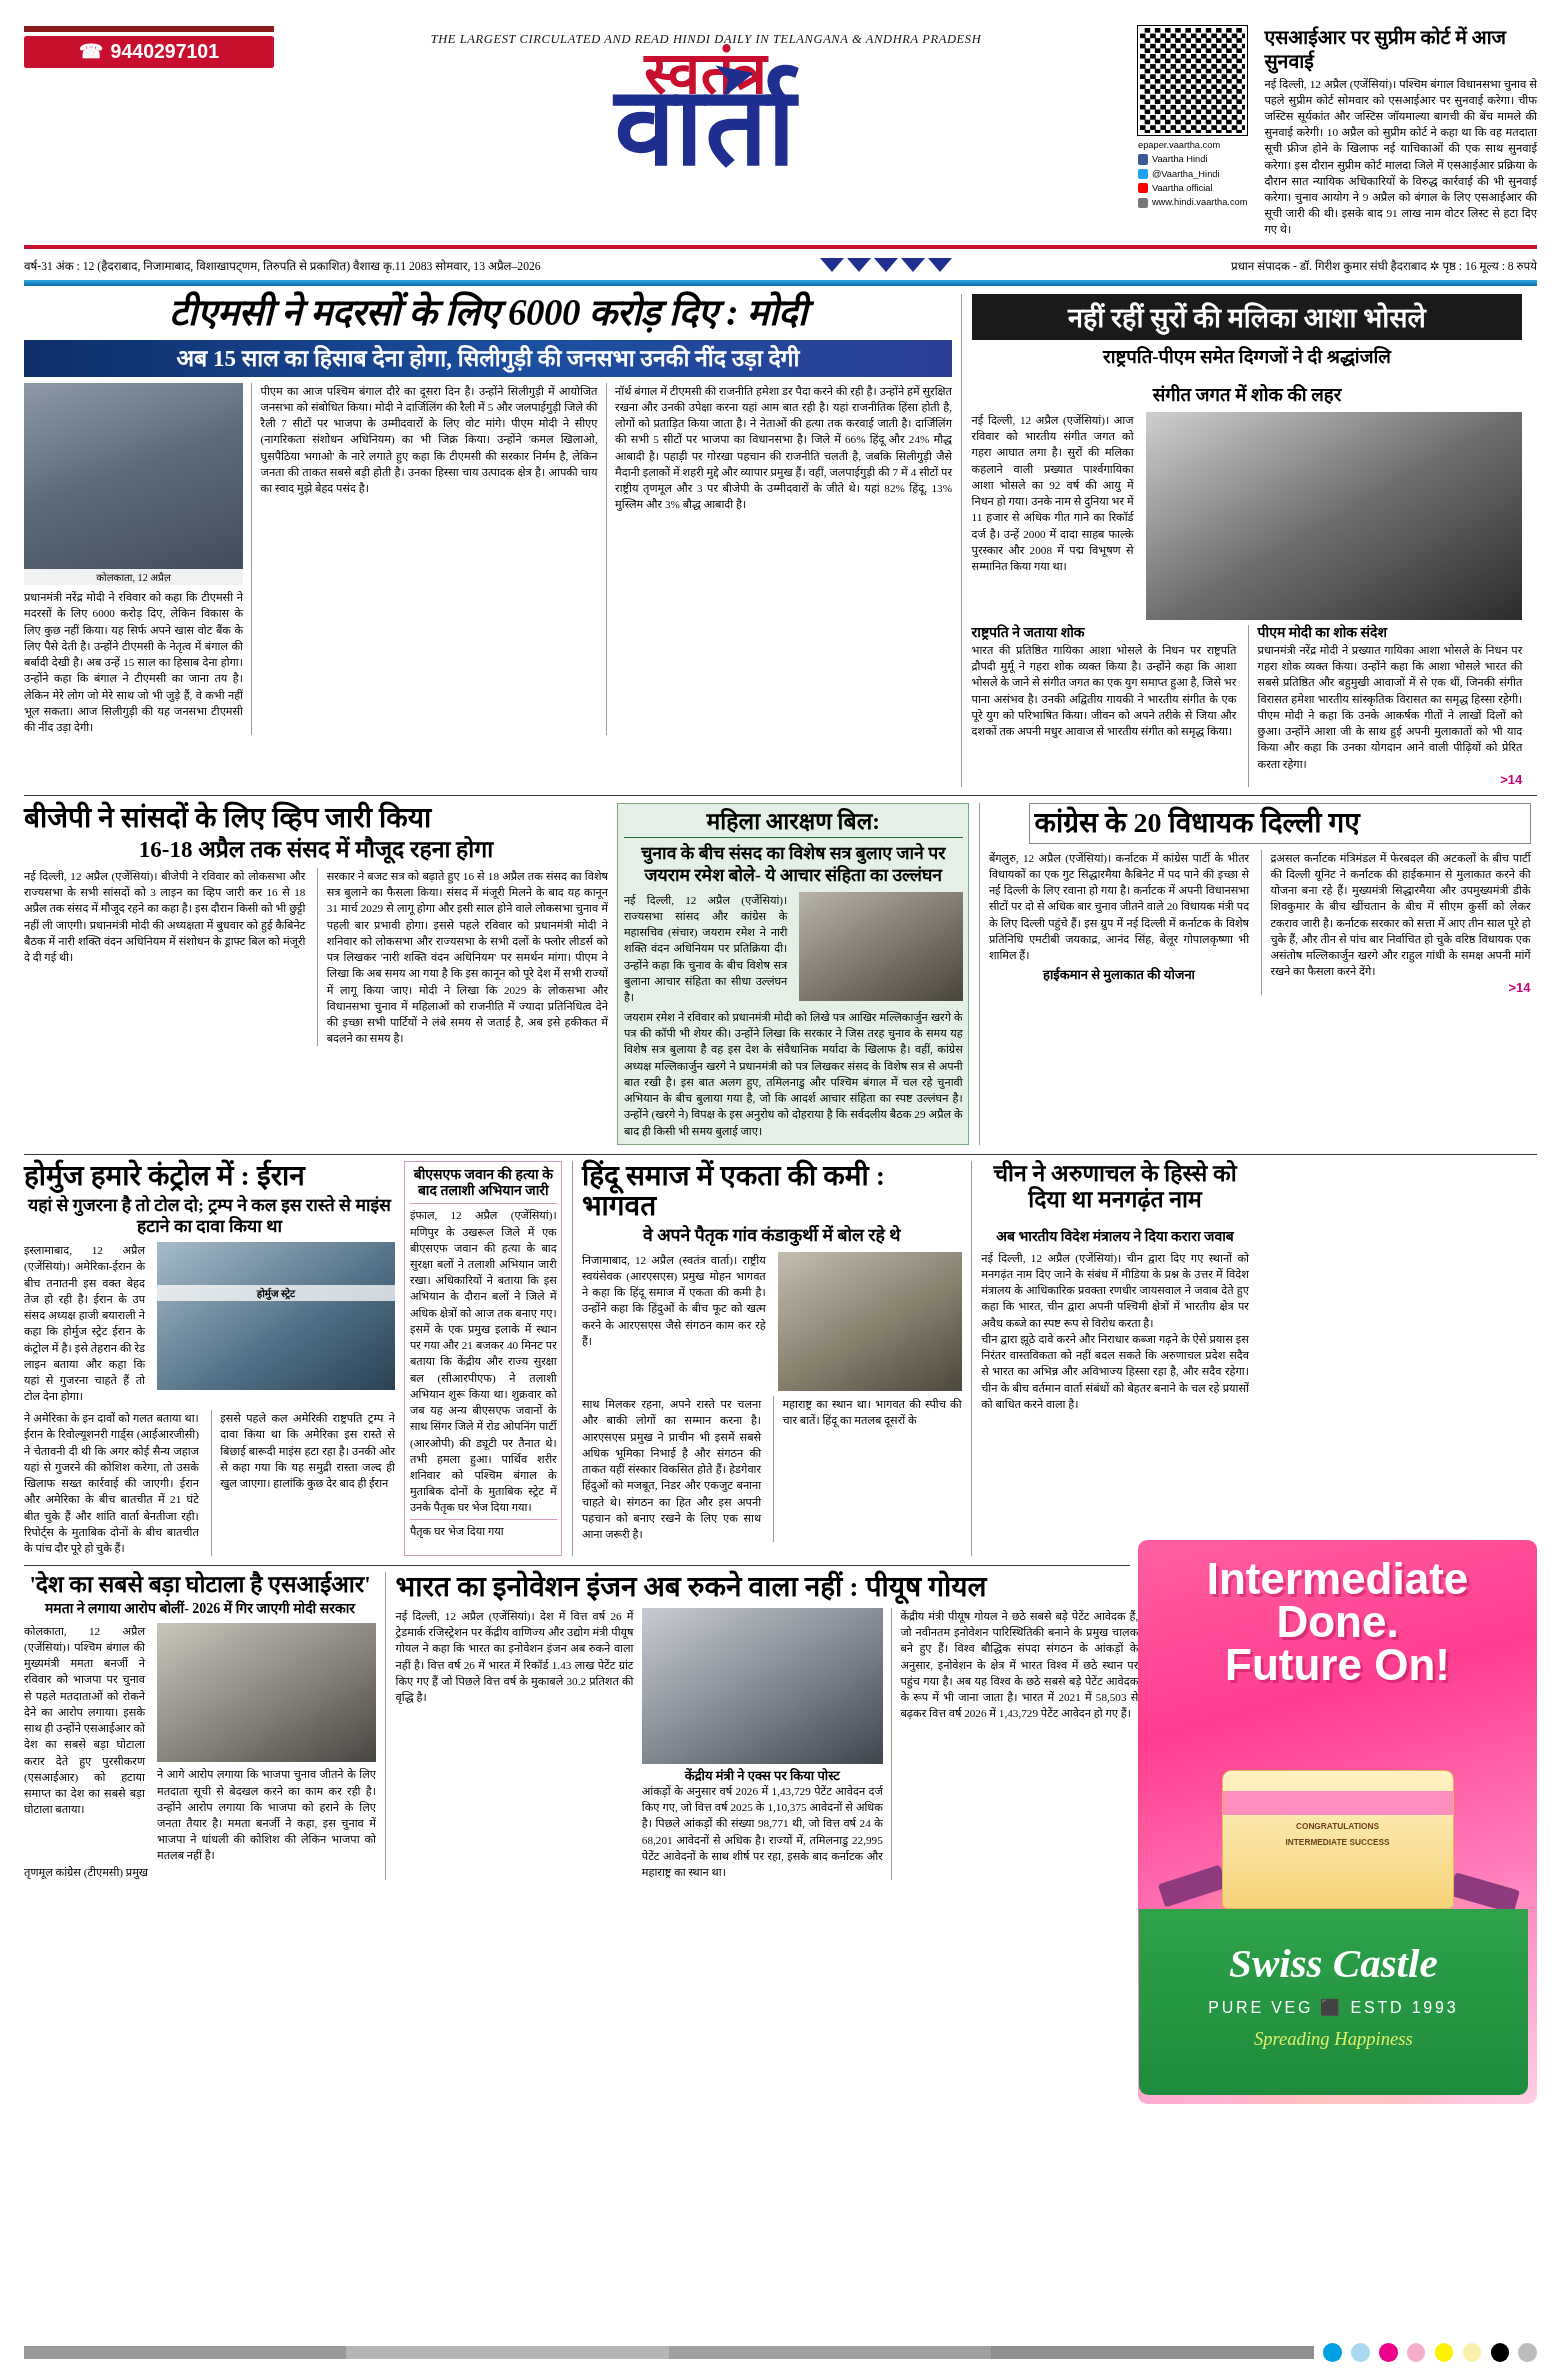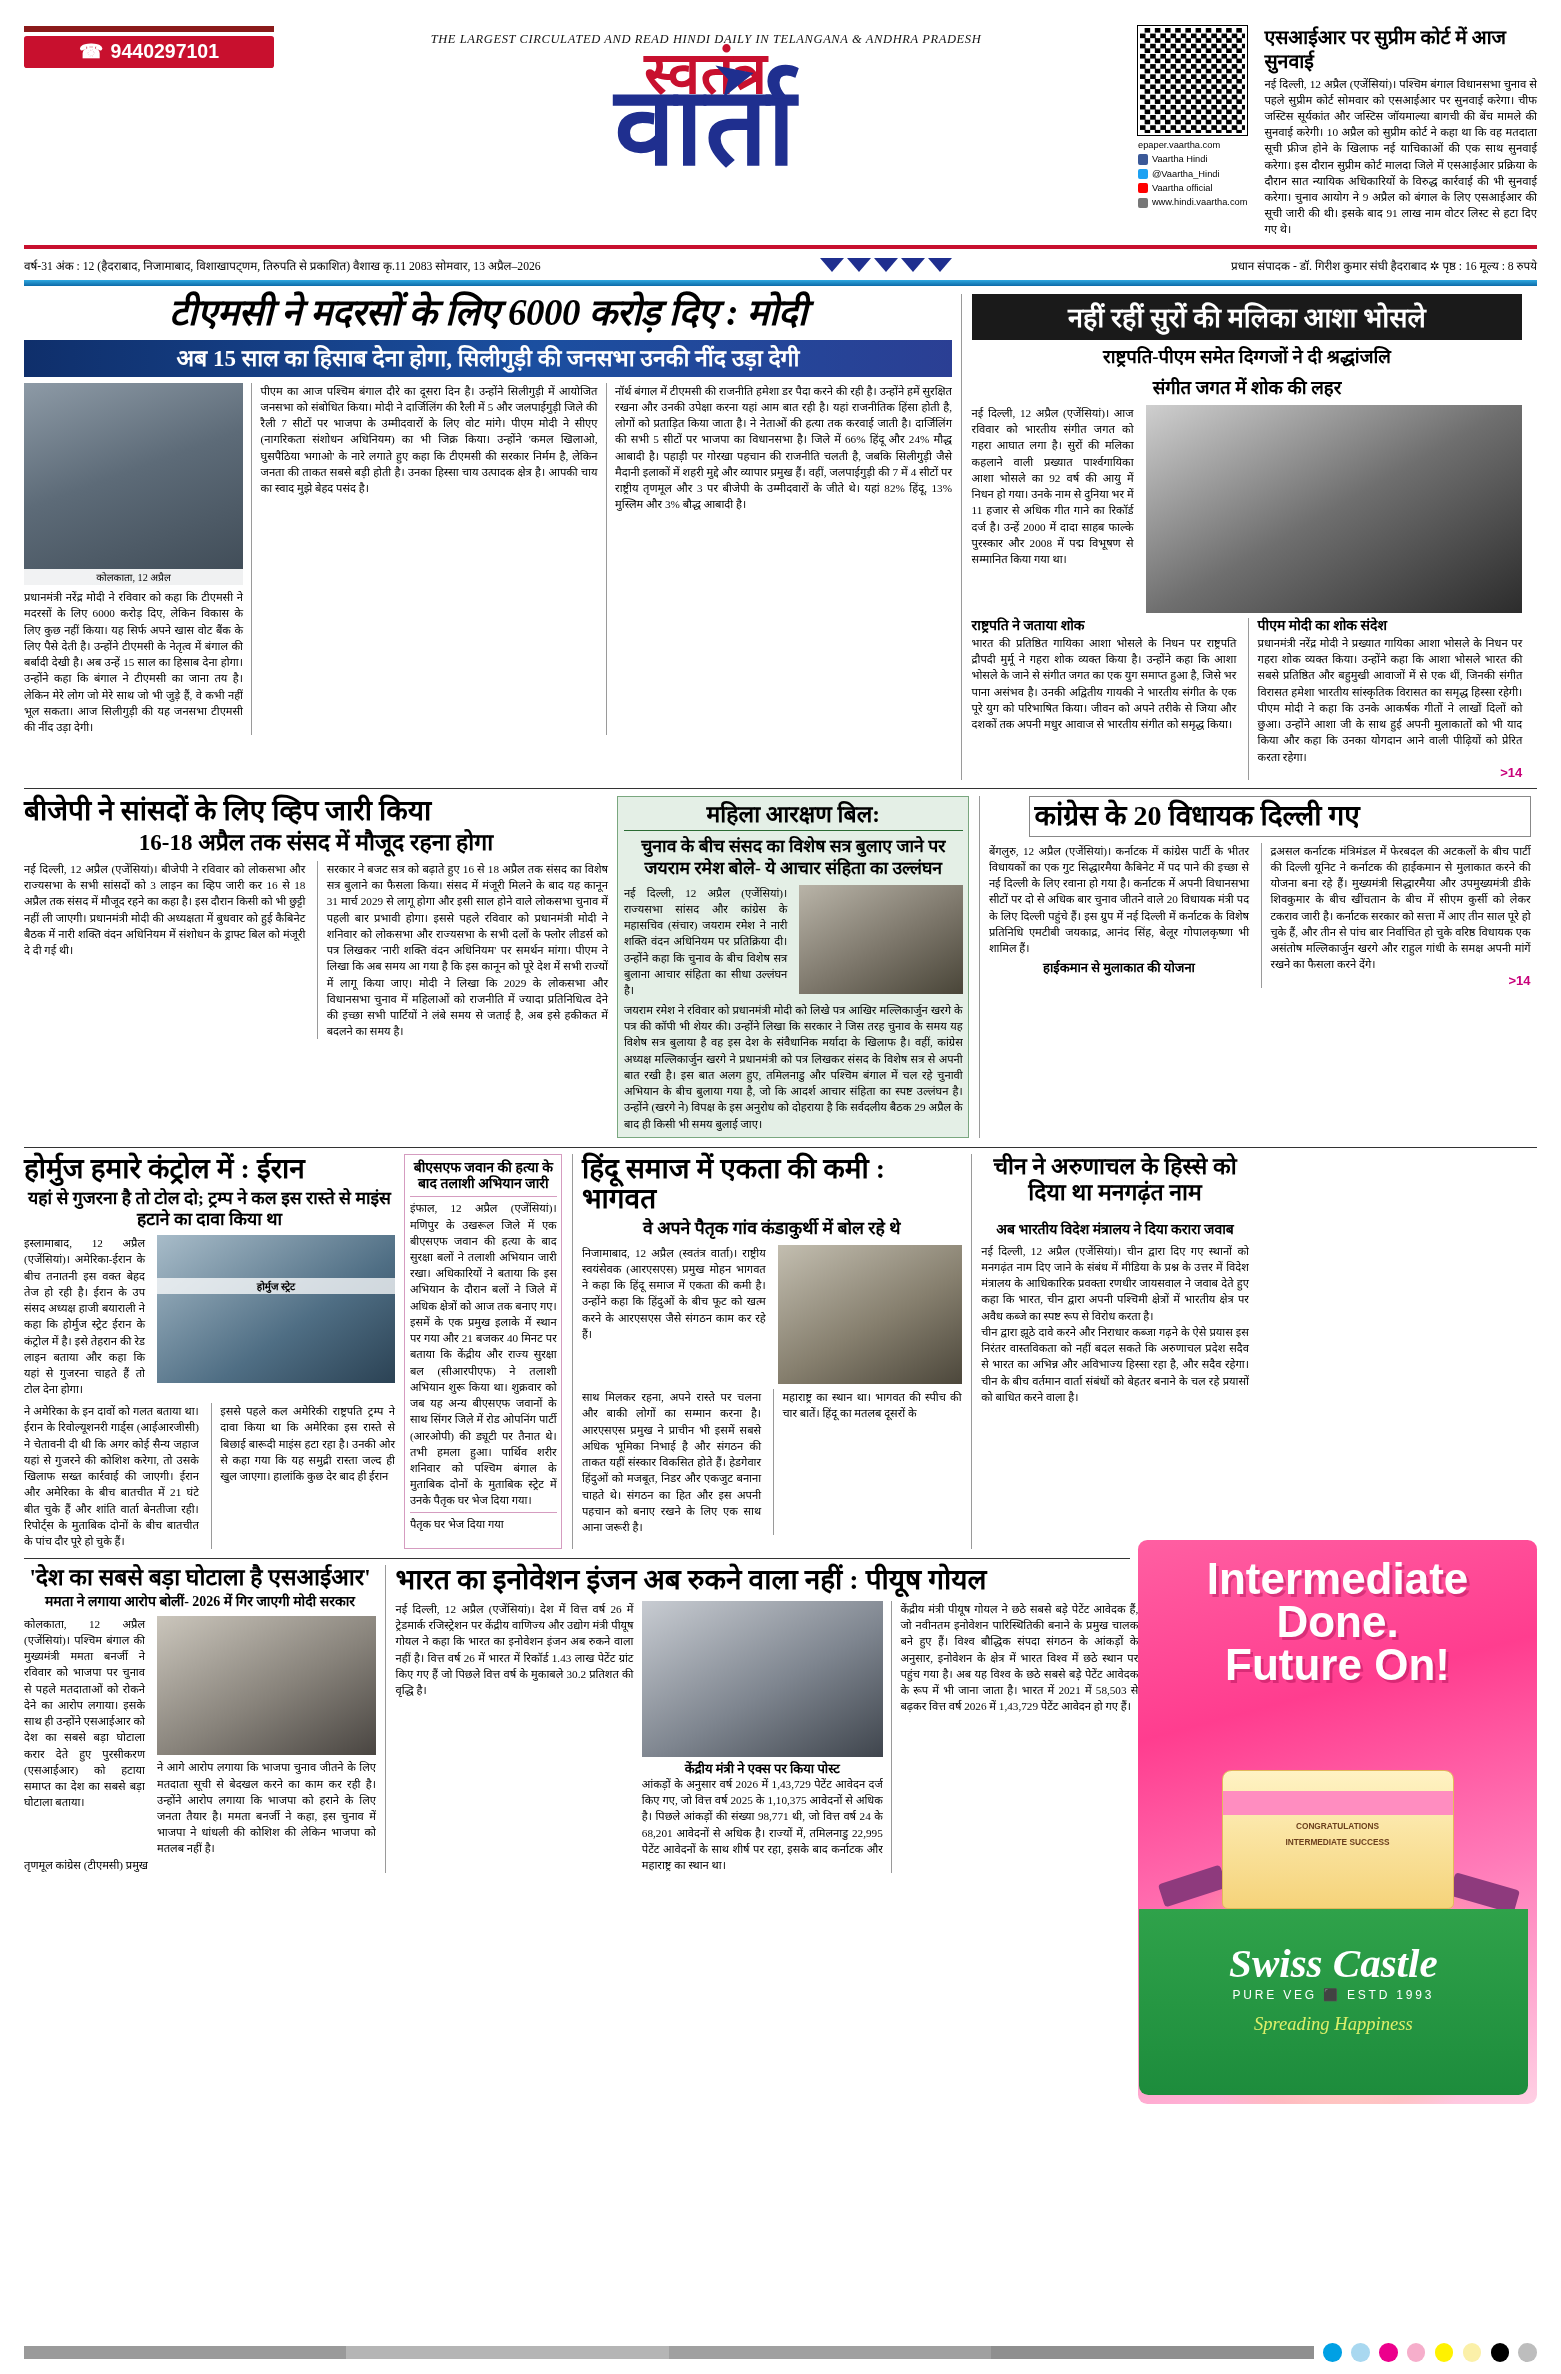--- a/index.html
+++ b/index.html
@@ -113,21 +113,21 @@
                  border-radius: 9.3px 9.3px 5.6px 5.6px; border: 1.9px solid #e3b85a; }
   .sc-ad .cake .band { height: 24px; background: #ff8dc0; margin-top: 20.4px; }
   .sc-ad .cake .txt { font-family: "Liberation Sans", sans-serif; font-size: 8.3px; text-align: center;
                  margin-top: 5.6px; color: #6b3f1d; font-weight: bold; }
   .sc-ad .footer { position: absolute; left: 1px; right: 9.3px; bottom: 9.3px; height: 186px;
                  background: linear-gradient(#2fa24a,#1d8c3c); border-radius: 0 0 9.3px 9.3px;
                  padding-top: 30px; }
   .sc-ad .sc-name { text-align: center; color: #fff; font-size: 41px; font-weight: bold;
                  font-family: "Liberation Serif", serif; font-style: italic; }
   .sc-ad .sc-sub { text-align: center; color: #fff; font-family: "Liberation Sans", sans-serif;
-                 font-size: 12px; letter-spacing: 2.8px; margin-top: 1px; }
+                 font-size: 16px; letter-spacing: 2.8px; margin-top: 11px; }
   .sc-ad .sc-tag { text-align: center; color: #dff06a; font-style: italic; font-size: 18.6px; margin-top: 11px;
                  font-family: "Liberation Serif", serif; }
   .sc-ad .scroll { position:absolute; left:37px; top:390px; width:83px;height:102px;background:#eaeaea;
                  border:0.9px solid #ccc; transform:rotate(-8deg); }
   .sc-ad .cert { position:absolute; right:43px; top:399px; width:102px;height:83px;
                  background:#fdf6dc; border:2.8px solid #d8b65a; transform:rotate(6deg); }
   .sc-ad .cap1 { position:absolute; left:22px; top:334px; width:65px;height:24px;background:#8e3a7d;
                  border-radius:3.7px; transform:rotate(-18deg);}
   .sc-ad .cap2 { position:absolute; right:18.6px; top:341px; width:67px;height:24px;background:#8e3a7d;
                  border-radius:3.7px; transform:rotate(16deg);}
@@ -231,21 +231,21 @@
         </div>
         <div class="col-rule" style="padding-left:8.3px">
           <div class="body">नॉर्थ बंगाल में टीएमसी की राजनीति हमेशा डर पैदा करने की रही है। उन्होंने हमें सुरक्षित रखना और उनकी उपेक्षा करना यहां आम बात रही है। यहां राजनीतिक हिंसा होती है, लोगों को प्रताड़ित किया जाता है। ने नेताओं की हत्या तक करवाई जाती है। दार्जिलिंग की सभी 5 सीटों पर भाजपा का विधानसभा है। जिले में 66% हिंदू और 24% मौद्ध आबादी है। पहाड़ी पर गोरखा पहचान की राजनीति चलती है, जबकि सिलीगुड़ी जैसे मैदानी इलाकों में शहरी मुद्दे और व्यापार प्रमुख हैं। वहीं, जलपाईगुड़ी की 7 में 4 सीटों पर राष्ट्रीय तृणमूल और 3 पर बीजेपी के उम्मीदवारों के जीते थे। यहां 82% हिंदू, 13% मुस्लिम और 3% बौद्ध आबादी है।</div>
         </div>
       </div>
     </div>
 
     <div class="lead-right">
       <div class="blackbar">नहीं रहीं सुरों की मलिका आशा भोसले</div>
       <div class="sub" style="margin-top:5.6px">राष्ट्रपति-पीएम समेत दिग्गजों ने दी श्रद्धांजलि</div>
-      <div class="sub" style="margin-top:9px">संगीत जगत में शोक की लहर</div>
+      <div class="sub" style="margin-top:16px">संगीत जगत में शोक की लहर</div>
       <div class="cols2">
         <div style="flex:0 0 162px">
           <div class="body">नई दिल्ली, 12 अप्रैल (एजेंसियां)। आज रविवार को भारतीय संगीत जगत को गहरा आघात लगा है। सुरों की मलिका कहलाने वाली प्रख्यात पार्श्वगायिका आशा भोसले का 92 वर्ष की आयु में निधन हो गया। उनके नाम से दुनिया भर में 11 हजार से अधिक गीत गाने का रिकॉर्ड दर्ज है। उन्हें 2000 में दादा साहब फाल्के पुरस्कार और 2008 में पद्म विभूषण से सम्मानित किया गया था।</div>
         </div>
         <div>
           <div class="photo asha" style="height:208px"></div>
         </div>
       </div>
       <div class="cols2">
         <div>

